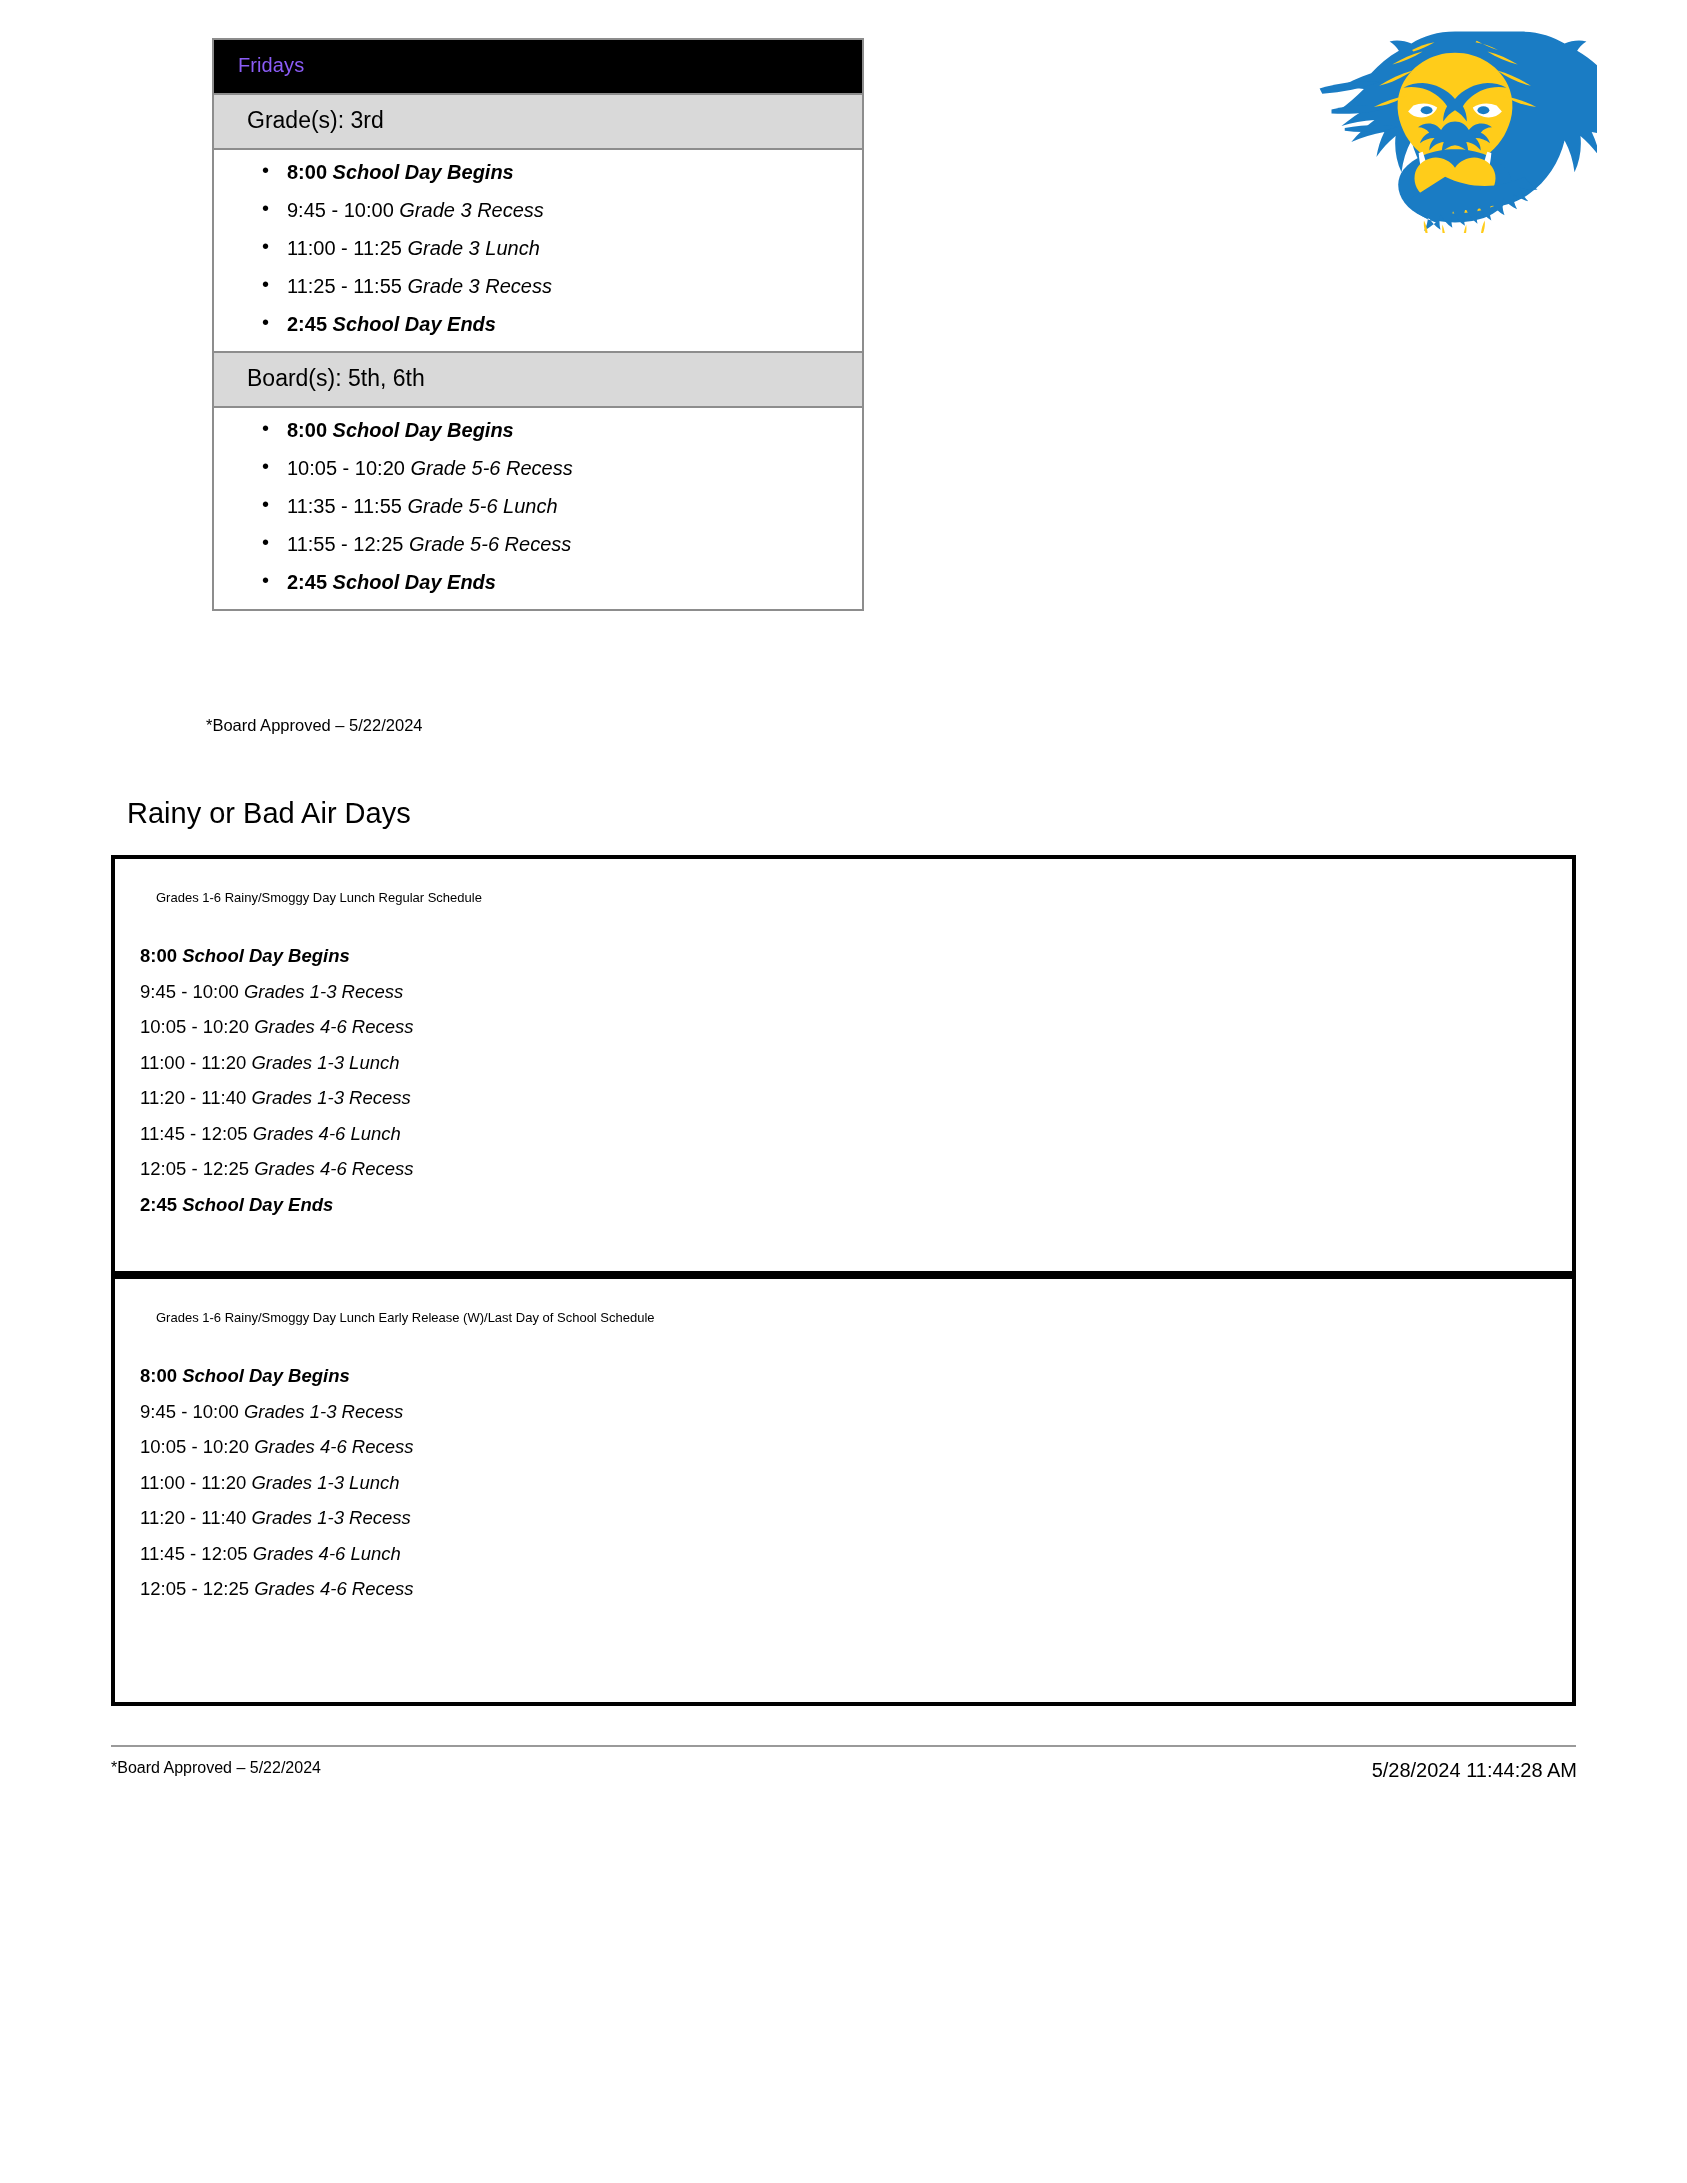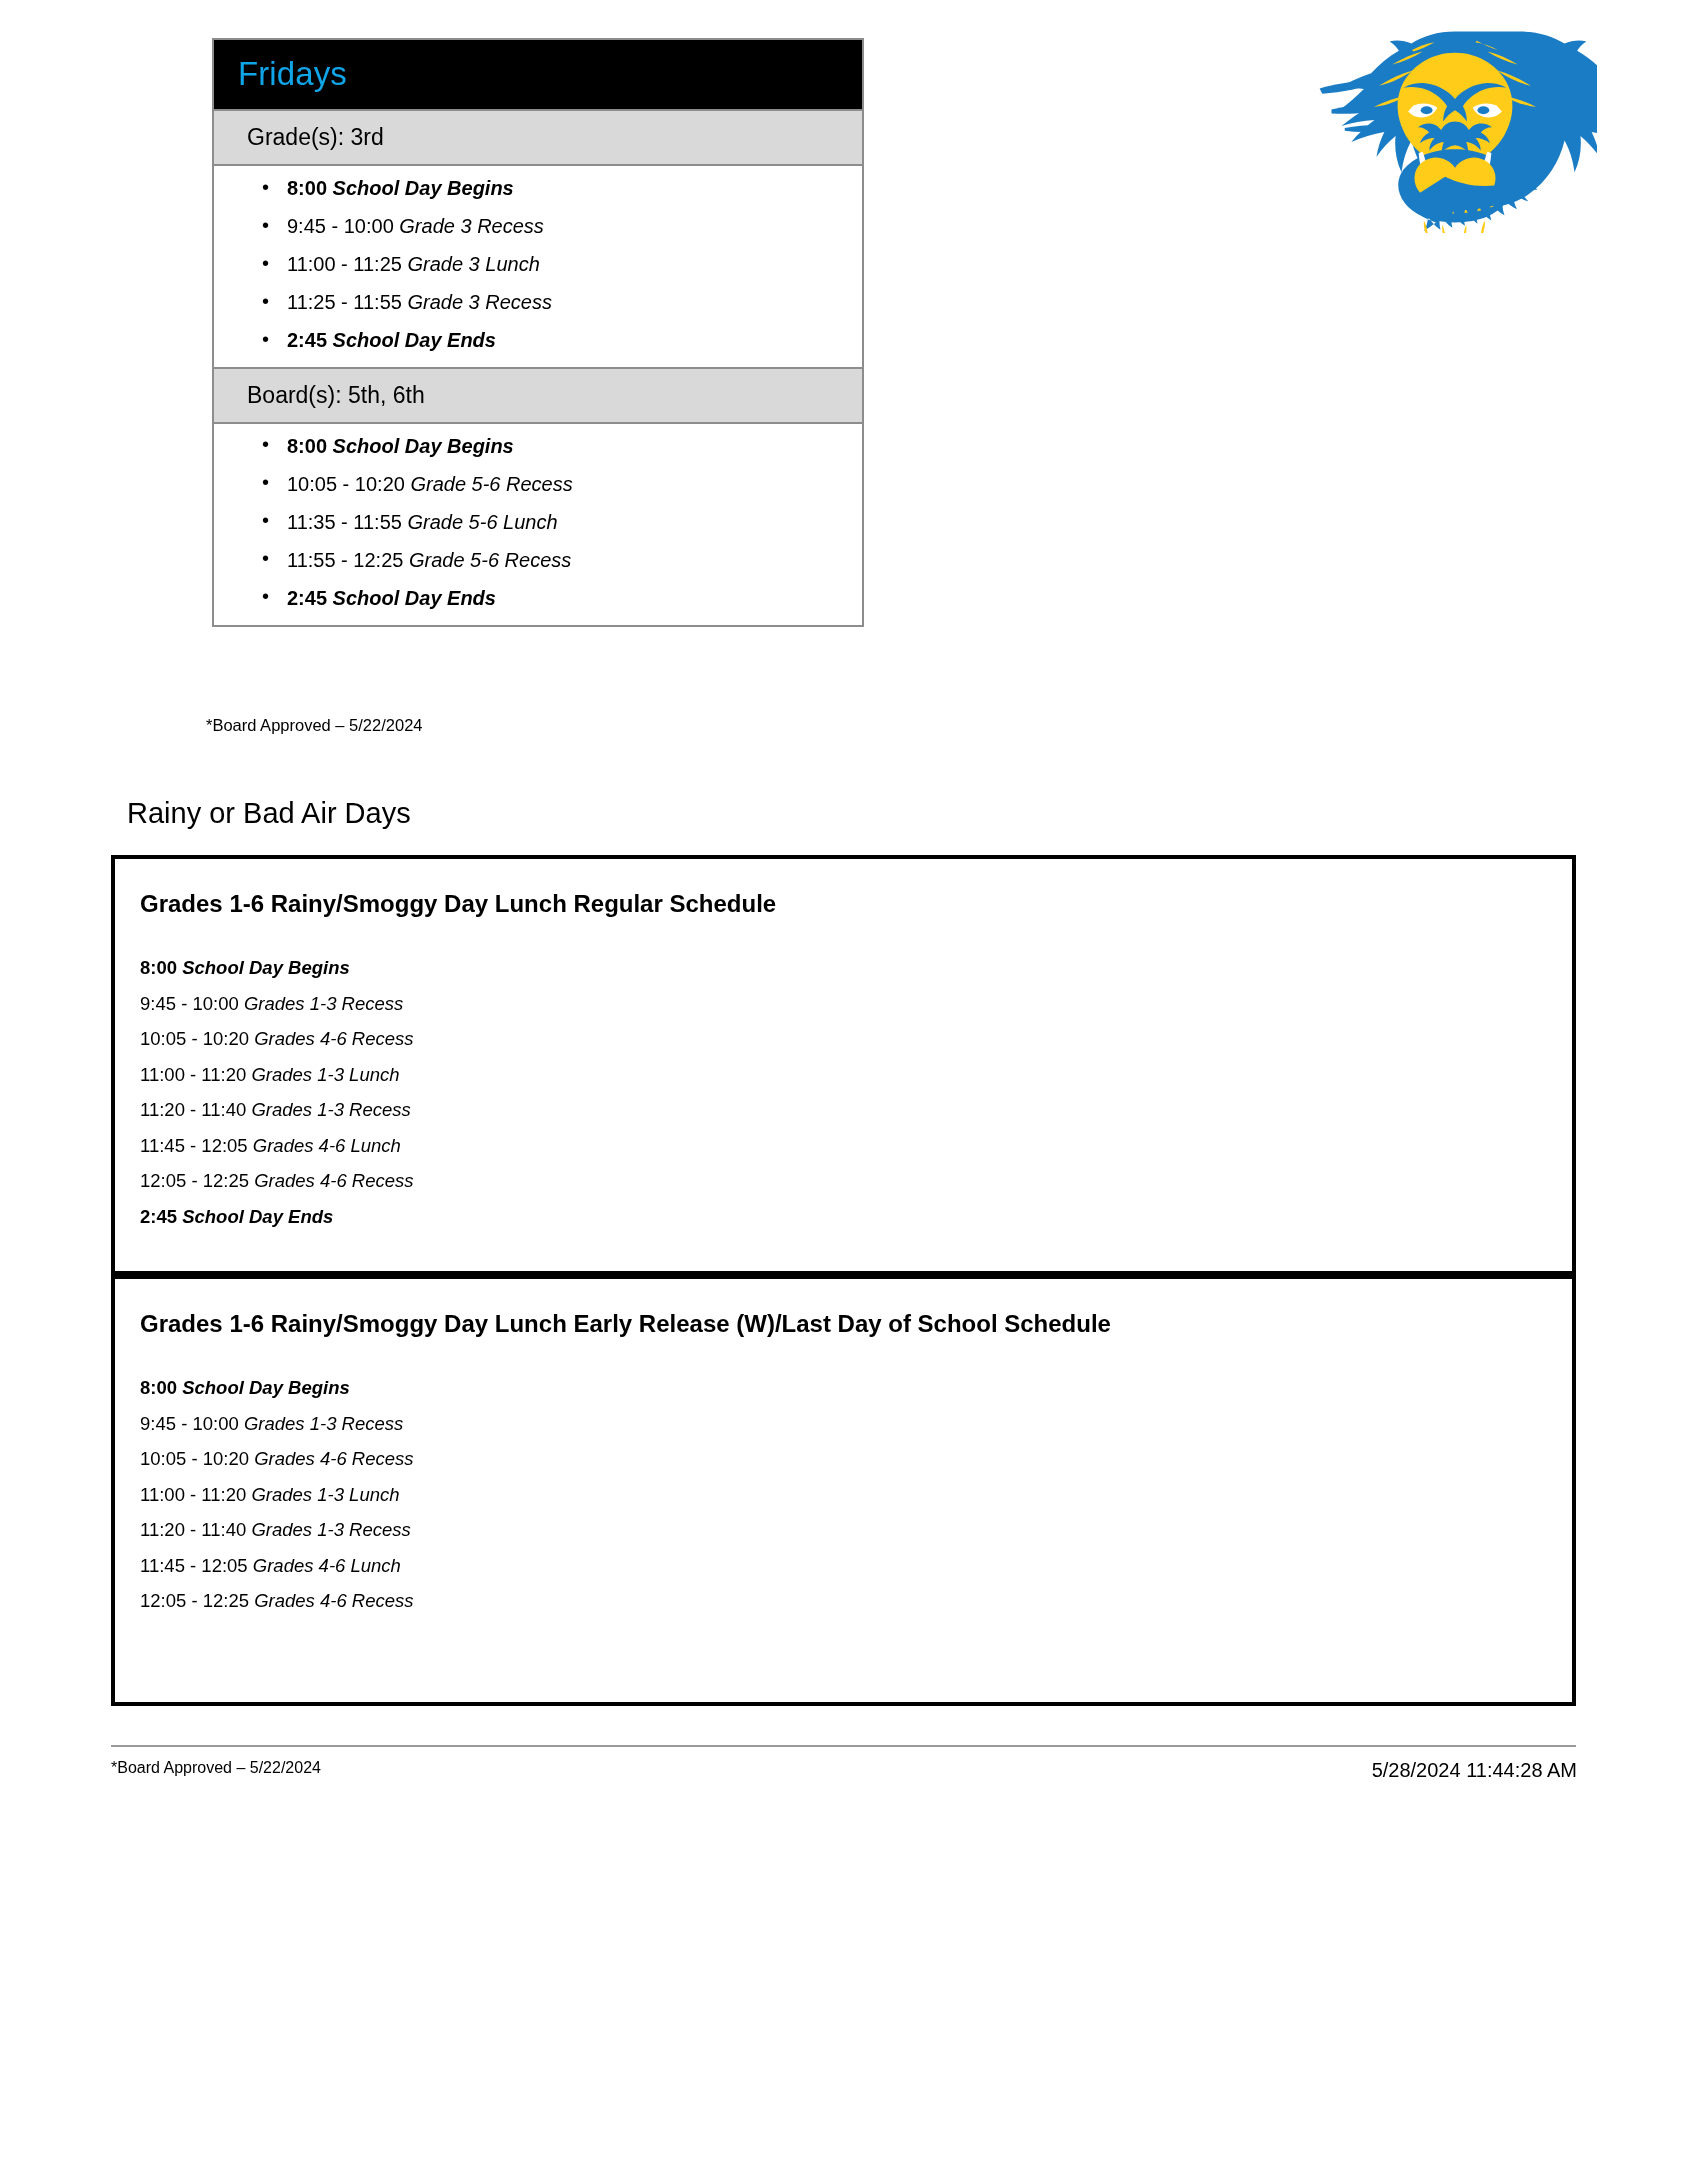--- a/index.html
+++ b/index.html
@@ -31,22 +31,22 @@
     position: absolute;
     left: 212px;
     top: 38px;
     width: 652px;
     border: 2px solid #8d8d8d;
     border-collapse: separate;
     box-sizing: border-box;
   }
   .tbl-title {
     background: #000000;
-    color: #0ea5e9;
-    font-size: 33px;
+    color: #8b5cf6;
+    font-size: 20px;
     line-height: 1.25;
     padding: 13.2px 0 14.6px 24px;
     letter-spacing: 0.1px;
   }
   .tbl-grade {
     background: #d9d9d9;
     color: #000000;
     font-size: 23px;
     padding: 12.6px 0 13.2px 33px;
     border-top: 2px solid #8d8d8d;
@@ -110,24 +110,24 @@
     width: 1465px;
     box-sizing: border-box;
     border: 4px solid #000000;
     background: #ffffff;
     padding: 32px 0 0 25px;
   }
   #rain-box-1 { top: 855px; height: 420px; }
   #rain-box-2 { top: 1275px; height: 431px; }
 
   .rain-title {
-    font-size: 24px;
-    font-weight: bold;
+    font-size: 13px;
+    font-weight: normal;
     line-height: 1.1;
-    margin: 0 0 42px 0;
+    margin: 0 0 42px 16px;
     white-space: nowrap;
   }
   .rain-line {
     font-size: 18.5px;
     line-height: 1.0;
     margin: 0 0 17px 0;
     white-space: nowrap;
   }
   .rain-line .t-label { font-style: italic; }
   .rain-line.emph .t-time,

